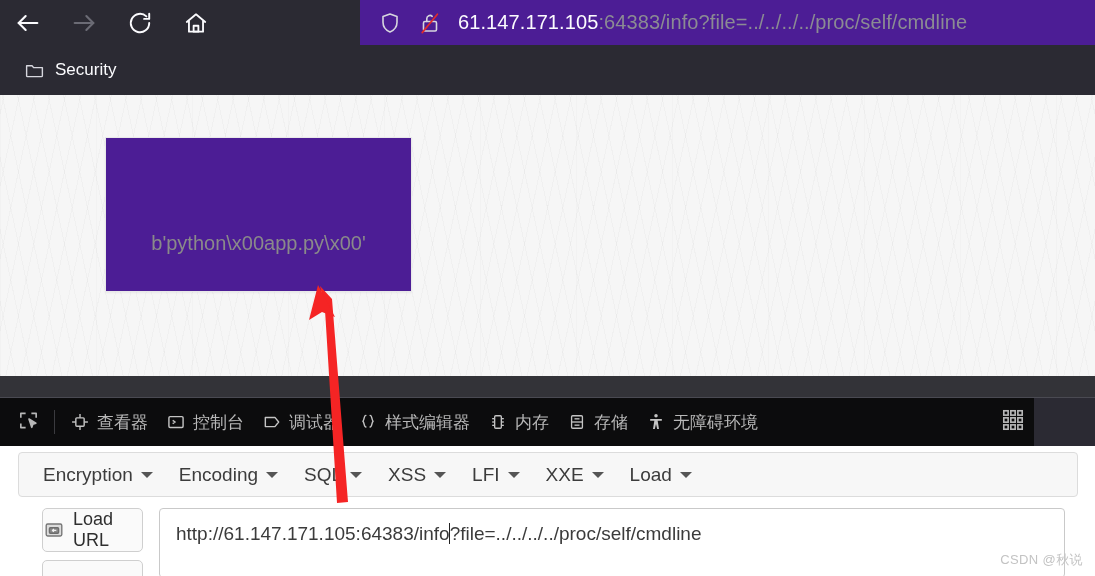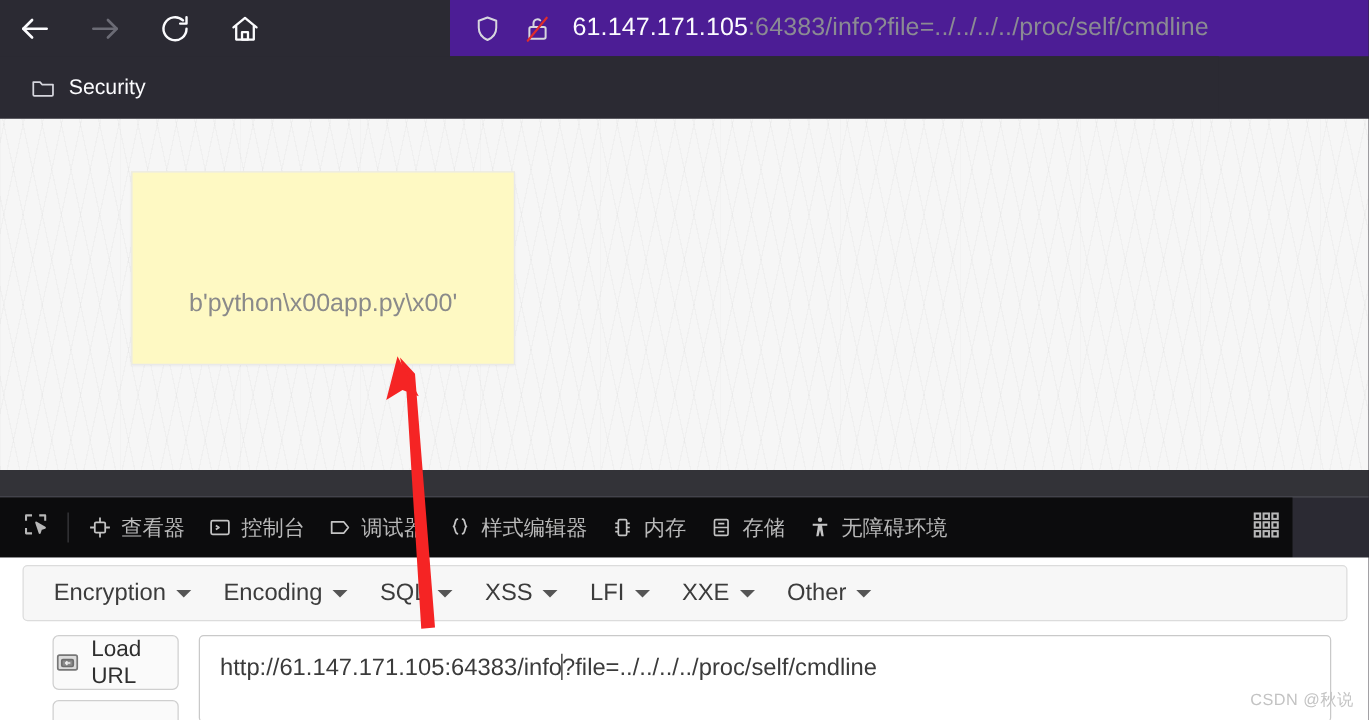--- a/index.html
+++ b/index.html
@@ -54,21 +54,21 @@
   .page-texture {
     position:absolute; inset:0;
     background-image:
       repeating-linear-gradient(78deg, rgba(0,0,0,0.022) 0 1px, transparent 1px 15px),
       repeating-linear-gradient(-78deg, rgba(0,0,0,0.022) 0 1px, transparent 1px 15px),
       repeating-linear-gradient(90deg, rgba(0,0,0,0.015) 0 1px, transparent 1px 96px);
     opacity:1;
   }
   .result-card {
     position:absolute; left:105px; top:42px; width:307px; height:155px;
-    background:#fef9c3; border:1px solid #e9e9e9;
+    background:#4c1d95; border:1px solid #e9e9e9;
     box-shadow:0 1px 2px rgba(0,0,0,0.06);
     display:flex; align-items:flex-end; justify-content:center;
   }
   .result-text {
     color:#8a8a8a; font-size:20px; padding-bottom:36px;
     font-family:"Liberation Sans", sans-serif; white-space:nowrap;
   }
 
   
   .gray-band {
@@ -343,21 +343,21 @@
       </div>
       <div class="hb-menu-item">
         <span>LFI</span>
         <span class="caret"></span>
       </div>
       <div class="hb-menu-item">
         <span>XXE</span>
         <span class="caret"></span>
       </div>
       <div class="hb-menu-item">
-        <span>Other</span>
+        <span>Load</span>
         <span class="caret"></span>
       </div>
     </div>
 
     <div class="hb-row">
       <div class="hb-buttons">
         <div class="hb-btn">
           <span class="btnicon">
             <svg width="22" height="22" viewBox="0 0 24 24" fill="none" stroke="#777" stroke-width="1.5" stroke-linejoin="round">
               <rect x="3.5" y="5.5" width="17" height="13" rx="1.6" fill="#dcdcdc"></rect>

